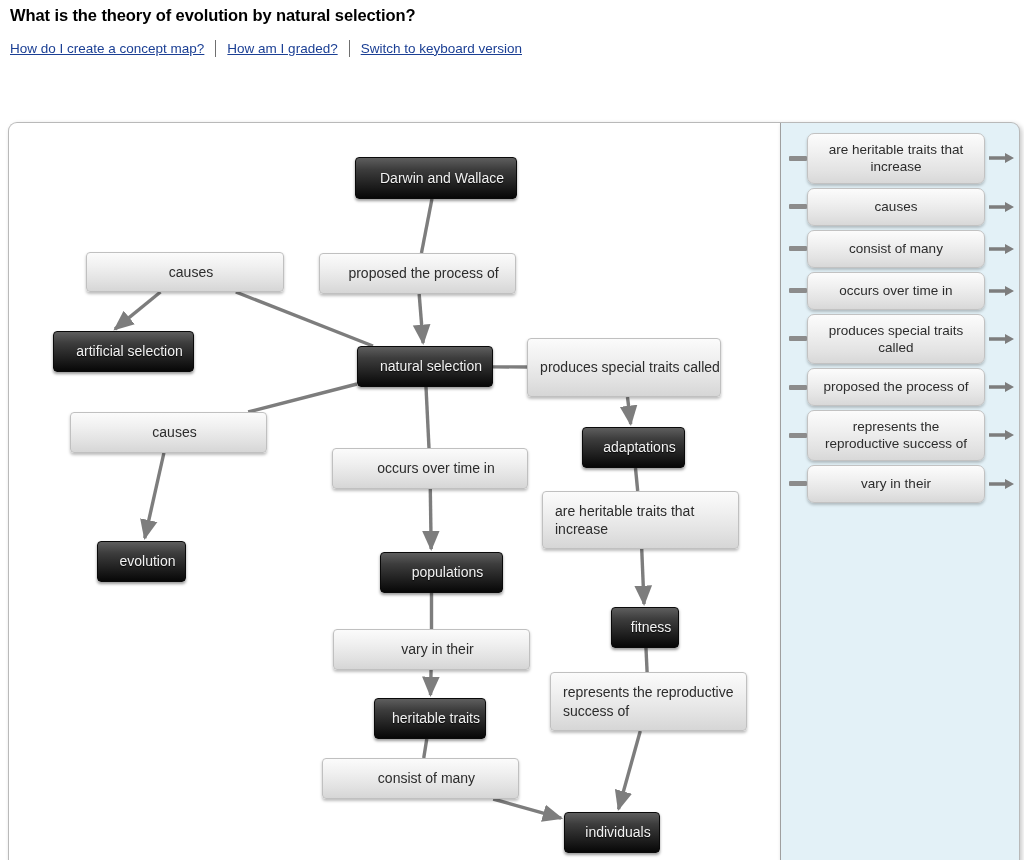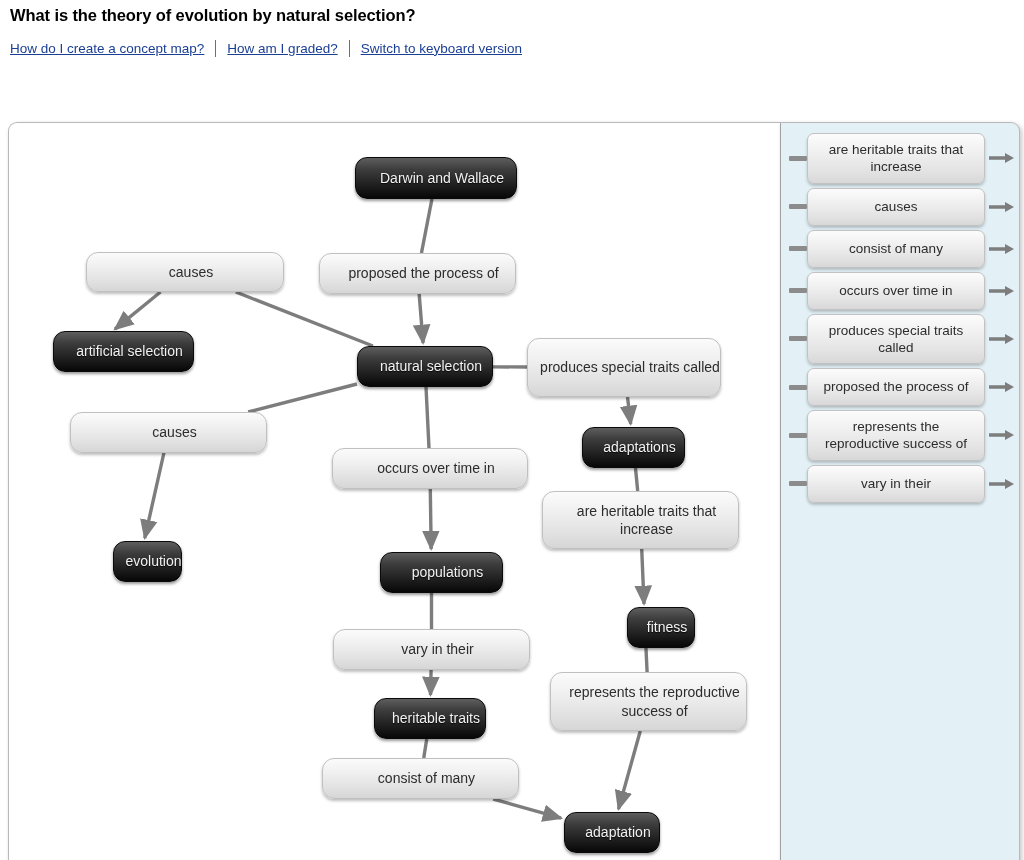--- a/index.html
+++ b/index.html
@@ -85,22 +85,22 @@
     left: 0; top: 0;
   }
 
   
   .node {
     position: absolute;
     box-sizing: border-box;
     display: flex;
     align-items: center;
     justify-content: center;
-    text-align: center;
-    border-radius: 12px;
+    text-align: left;
+    border-radius: 4px;
     line-height: 1.3;
     z-index: 5;
     padding-left: 12px;
   }
   .node.concept {
     background: linear-gradient(to bottom, #5e5e5e 0%, #3d3d3d 28%, #1c1c1c 72%, #070707 100%);
     color: #f2f2f2;
     font-size: 14px;
     border: 1px solid #0a0a0a;
     text-shadow: 0 1px 1px rgba(0,0,0,0.85);
@@ -242,43 +242,43 @@
           </div>
           <div class="node concept" style="left: 573px; top: 304px; width: 103px; height: 41px;">
             <span>adaptations</span>
           </div>
           <div class="node linkword" style="left: 323px; top: 325px; width: 196px; height: 41px;">
             <span>occurs over time in</span>
           </div>
           <div class="node linkword" style="left: 533px; top: 368px; width: 197px; height: 58px;">
             <span>are heritable traits that increase</span>
           </div>
-          <div class="node concept" style="left: 104px; top: 418px; width: 69px; height: 41px;">
+          <div class="node concept" style="left: 88px; top: 418px; width: 89px; height: 41px;">
             <span>evolution</span>
           </div>
           <div class="node concept" style="left: 371px; top: 429px; width: 123px; height: 41px;">
             <span>populations</span>
           </div>
-          <div class="node concept" style="left: 618px; top: 484px; width: 68px; height: 41px;">
+          <div class="node concept" style="left: 602px; top: 484px; width: 68px; height: 41px;">
             <span>fitness</span>
           </div>
           <div class="node linkword" style="left: 324px; top: 506px; width: 197px; height: 41px;">
             <span>vary in their</span>
           </div>
           <div class="node linkword" style="left: 541px; top: 549px; width: 197px; height: 59px;">
             <span>represents the reproductive success of</span>
           </div>
           <div class="node concept" style="left: 365px; top: 575px; width: 112px; height: 41px;">
             <span>heritable traits</span>
           </div>
           <div class="node linkword" style="left: 313px; top: 635px; width: 197px; height: 41px;">
             <span>consist of many</span>
           </div>
           <div class="node concept" style="left: 555px; top: 689px; width: 96px; height: 41px;">
-            <span>adaptation</span>
+            <span>individuals</span>
           </div>
         </div>
     </div>
   </div>
 
   <div id="sidebar-panel">
     <div id="sidebar-list">
         <div class="tray-row">
           <span class="tray-dash"></span>
           <div class="tray-pill">are heritable traits that increase</div>

